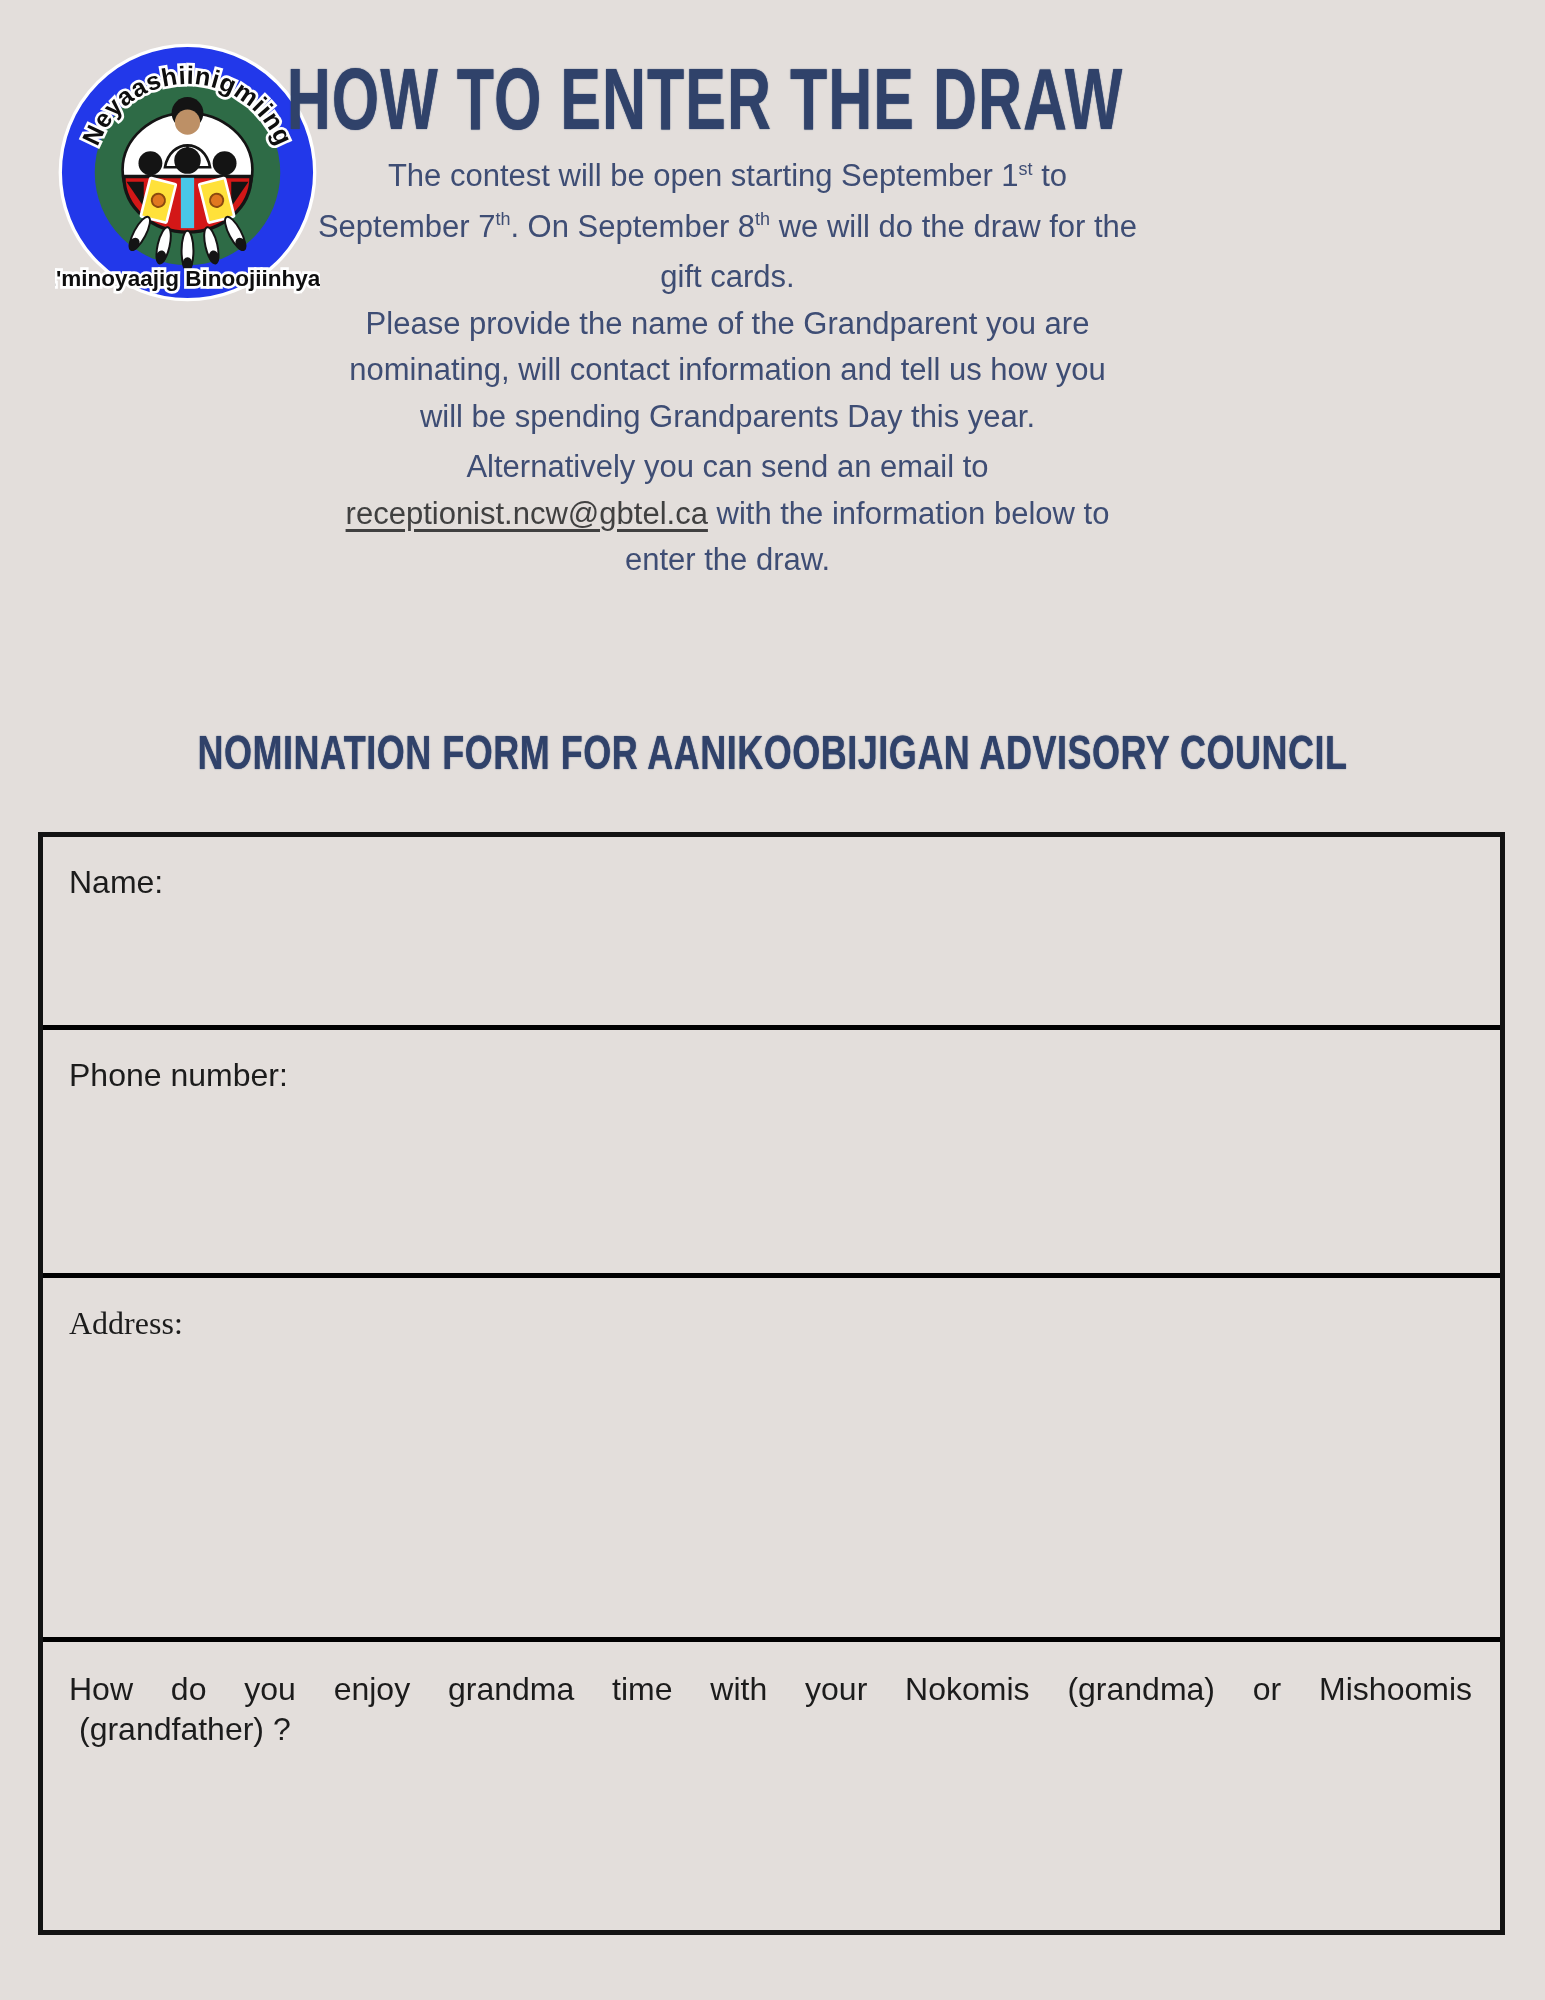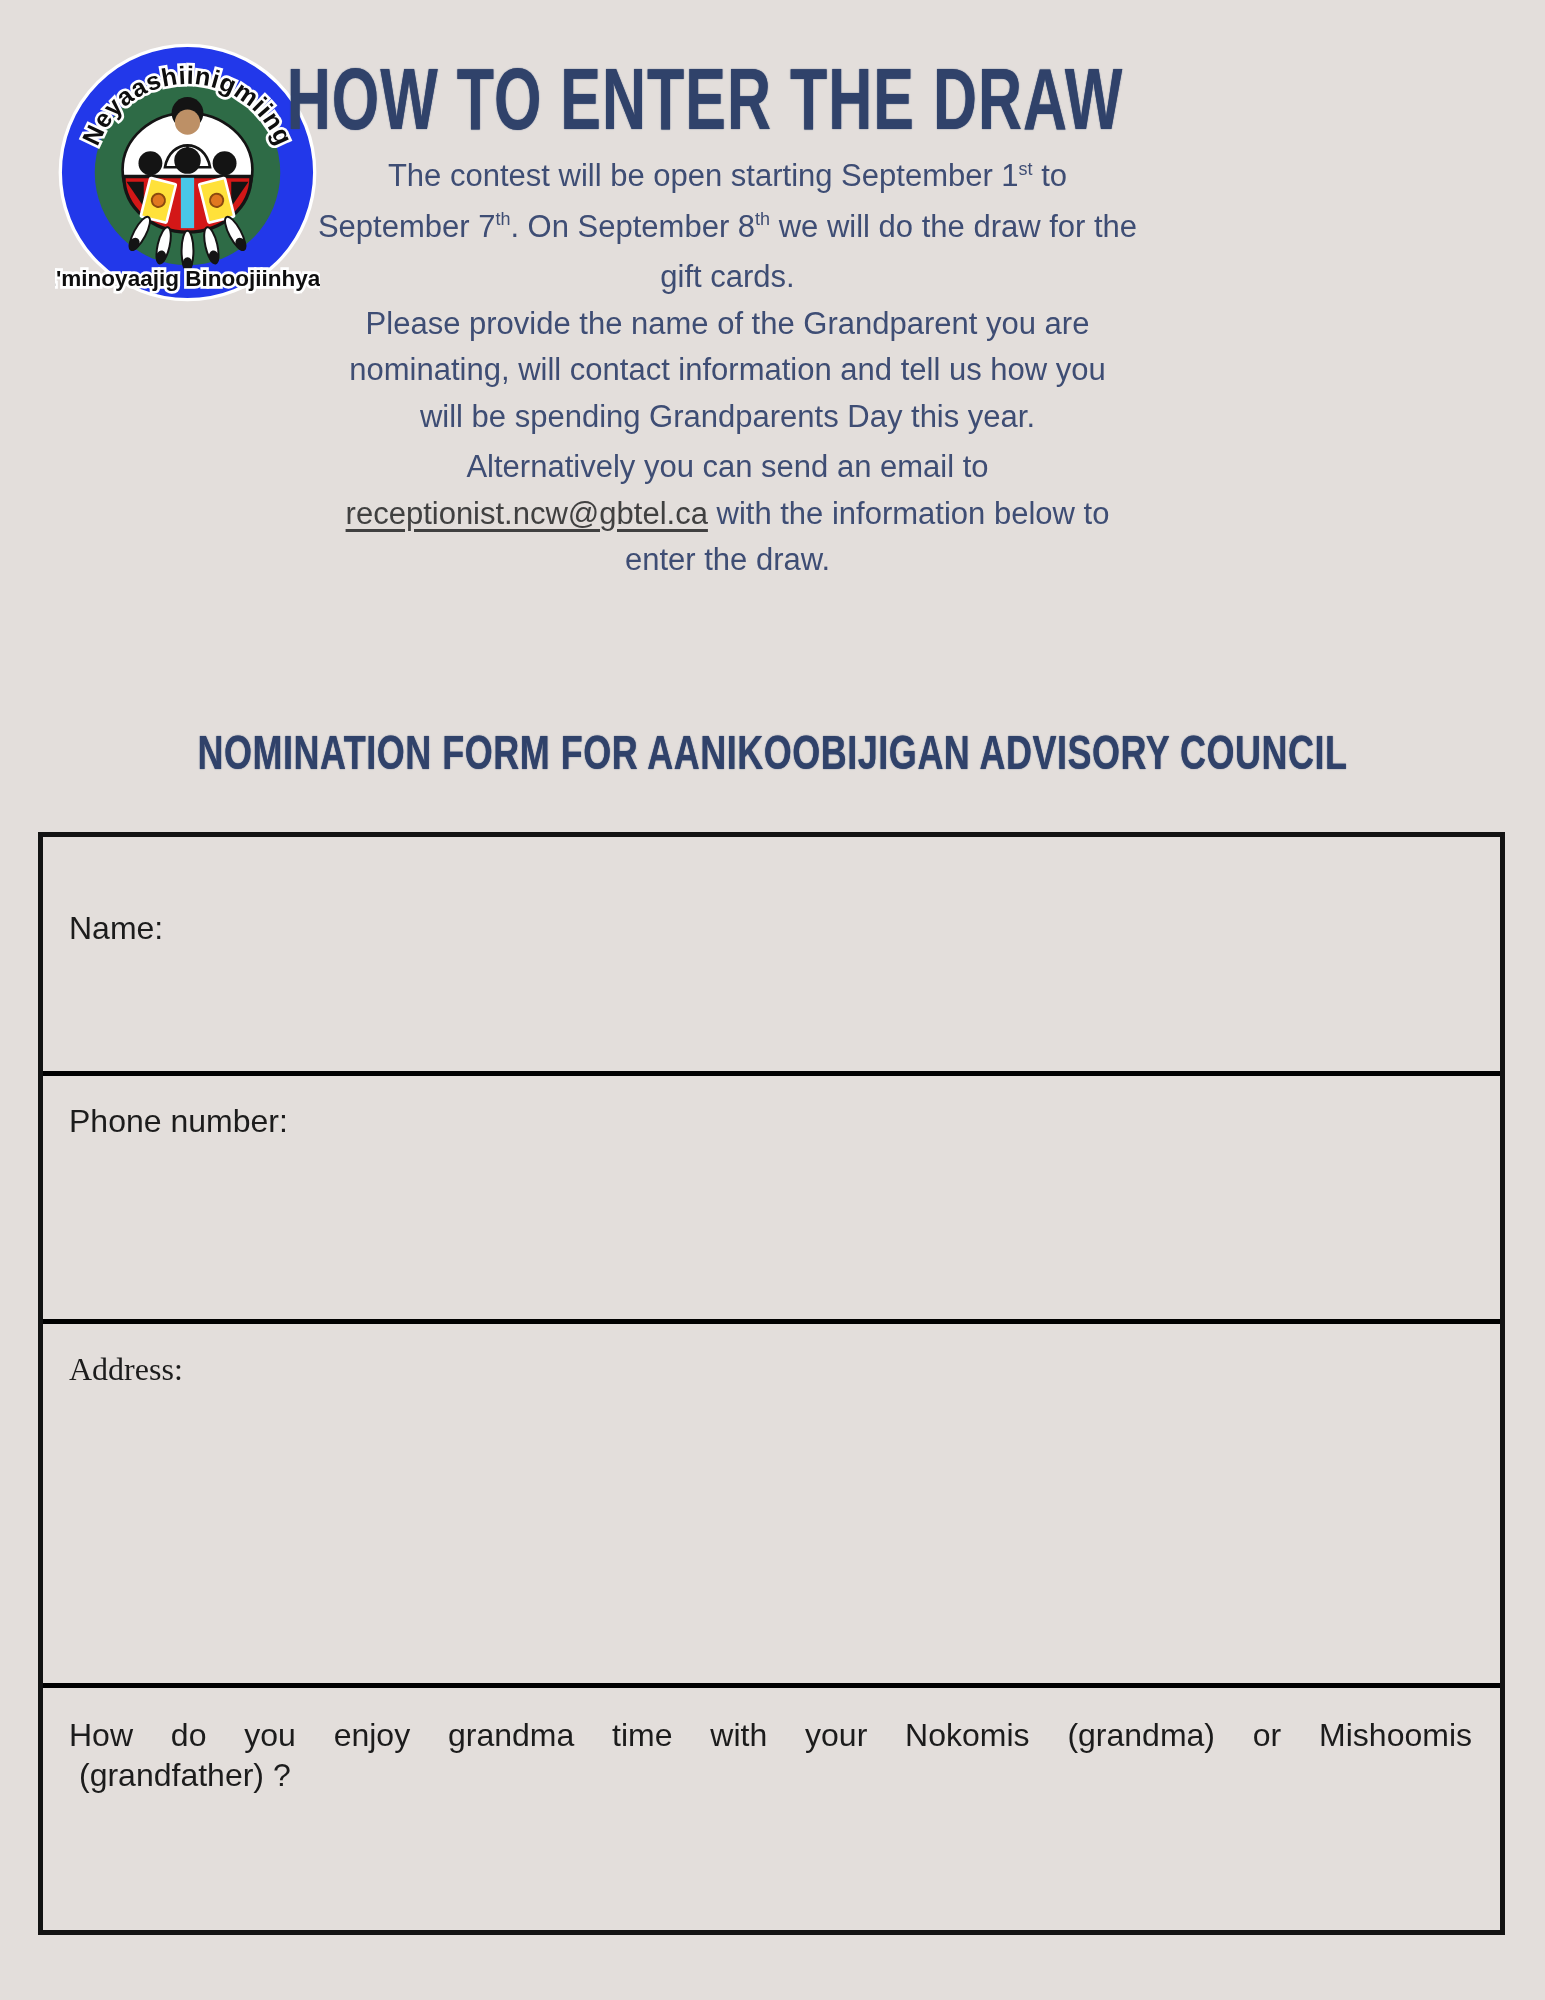--- a/index.html
+++ b/index.html
@@ -44,21 +44,21 @@
   }
 
   
   .form-table {
     position:absolute; left:38px; top:832px; width:1467px; height:1103px;
     border:5px solid #131313; box-sizing:border-box;
     color:#1c1c1c;
   }
   .form-row { box-sizing:border-box; padding:27px 26px 0 26px; font-size:32px; }
   .form-row + .form-row { border-top:5px solid #000000; }
-  .row-name    { height:188px;margin-top:46px; }
+  .row-name    { height:188px; }
   .row-phone   { height:248px; }
   .row-address { height:364px;font-family:Liberation Serif, serif; }
   .row-question{ height:509px; padding-right:28px; }
   .field-label { font-size:32px; color:#1c1c1c; }
 
   .justify-line { display:flex; justify-content:space-between; flex-wrap:nowrap; line-height:40px; }
   .justify-line span { white-space:nowrap; }
   .question-line2 { line-height:40px;margin-left:10px; }
 </style>
 </head>

